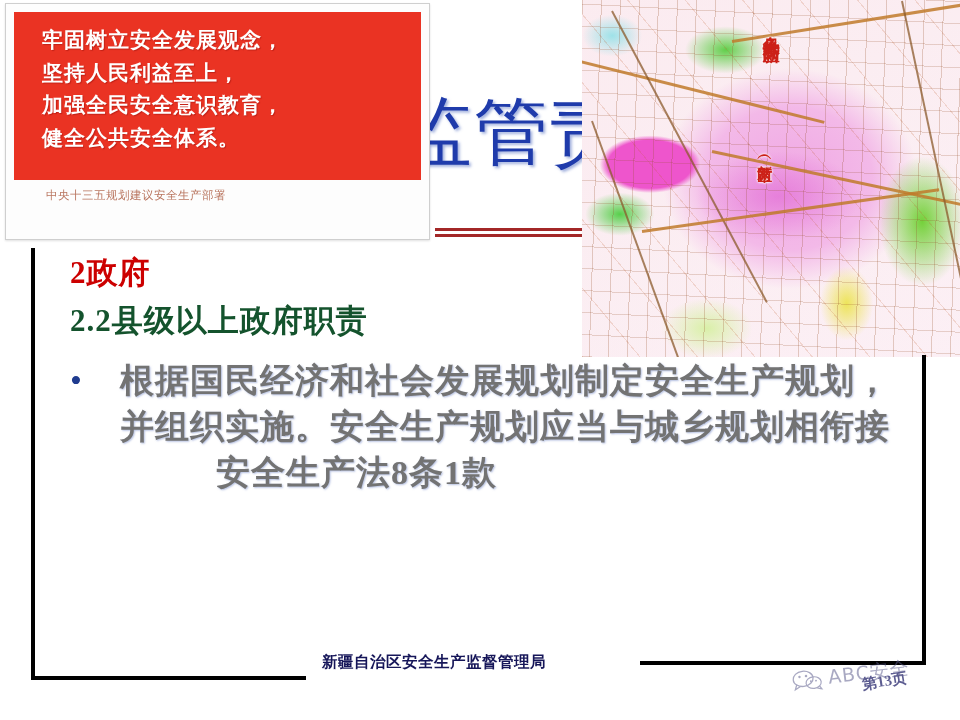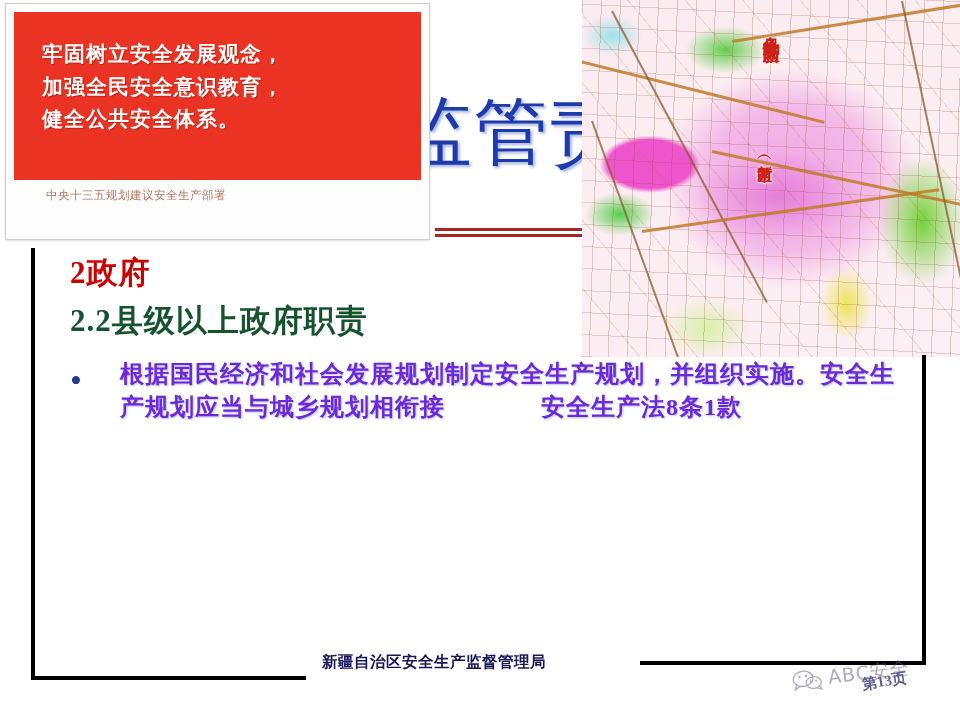--- a/index.html
+++ b/index.html
@@ -72,21 +72,21 @@
     background: #fdfdfd;
     border: 1px solid #cfcfcf;
     box-shadow: 0 1px 2px rgba(0,0,0,0.12);
     overflow: hidden;
   }
   .poster-red {
     position: absolute;
     left: 8px; top: 8px; right: 8px;
     height: 168px;
     background: #ea3323;
-    padding: 26px 0 0 28px;
+    padding: 12px 0 0 28px;
   }
   .poster-red .line {
     font-family: "DejaVu Sans", "Liberation Sans", sans-serif;
     font-weight: bold;
     font-size: 21px;
     color: #ffffff;
     letter-spacing: 1px;
     line-height: 1.55;
     text-shadow: 1px 1px 1px rgba(120,0,0,0.35);
     white-space: nowrap;
@@ -180,23 +180,23 @@
     flex: 0 0 auto;
     width: 56px;
     font-size: 34px;
     line-height: 1.35;
     color: #1f3b8f;
     text-align: left;
     padding-left: 6px;
   }
   .bullet-text {
     flex: 1 1 auto;
-    font-size: 24px;
+    font-size: 34px;
     line-height: 1.36;
-    color: #6d28d9;
+    color: #737373;
     font-weight: bold;
     text-shadow: 1px 1px 2px rgba(120,140,200,0.55);
     letter-spacing: 1px;
   }
   .bullet-text .cite {
     display: inline-block;
     padding-left: 96px;
   }
 
   
@@ -244,20 +244,21 @@
 <body>
 
 <div id="slide">
 
   <div class="title">监管责任</div>
   <div class="title-rule"></div>
 
   <div class="poster">
     <div class="poster-red">
       <div class="line">牢固树立安全发展观念，</div>
+      <div class="line">坚持人民利益至上，</div>
       <div class="line">加强全民安全意识教育，</div>
       <div class="line">健全公共安全体系。</div>
     </div>
     <div class="poster-caption">中央十三五规划建议安全生产部署</div>
   </div>
 
   <div class="map">
     <div class="map-net"></div>
     <div class="map-road" style="left:-10px; top:58px; width:260px; transform:rotate(14deg);"></div>
     <div class="map-road" style="left:150px; top:40px; width:250px; transform:rotate(-9deg);"></div>

